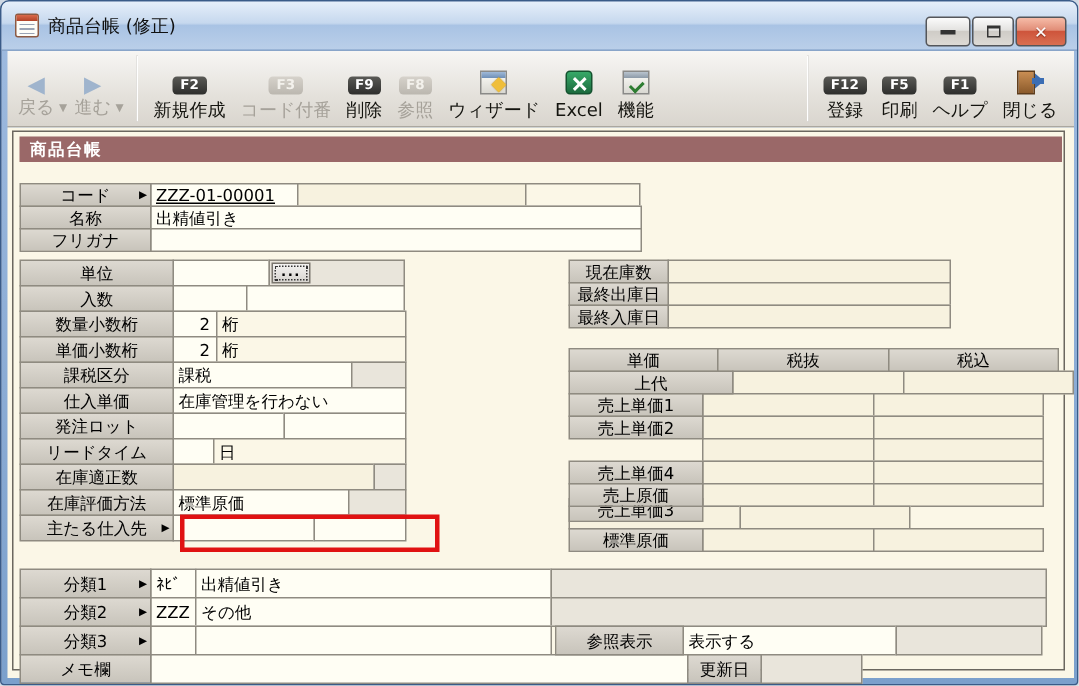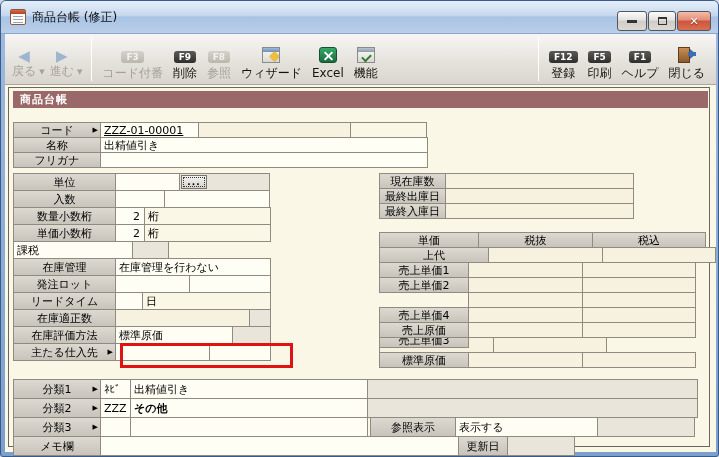--- a/index.html
+++ b/index.html
@@ -118,20 +118,24 @@
       <span class="ddown">▼</span>
     </span>
     <span class="navgrp">
       <span class="tbtn disabled" style="padding:2px 1px;">
         <span class="navarrow">▶</span>
         <span class="navlabel">進む</span>
       </span>
       <span class="ddown">▼</span>
     </span>
     <span class="tsep"></span>
+    <span class="tbtn">
+      <span class="fkey">F2</span>
+      <span class="tlabel">新規作成</span>
+    </span>
     <span class="tbtn disabled">
       <span class="fkey">F3</span>
       <span class="tlabel">コード付番</span>
     </span>
     <span class="tbtn">
       <span class="fkey">F9</span>
       <span class="tlabel">削除</span>
     </span>
     <span class="tbtn disabled">
       <span class="fkey">F8</span>
@@ -205,25 +209,26 @@
         <div class="c lab ctr" style="width:103px;">数量小数桁</div>
         <div class="c wc num" style="width:30px;">2</div>
         <div class="c fc" style="width:127px;">桁</div>
       </div>
       <div class="row h18">
         <div class="c lab ctr" style="width:103px;">単価小数桁</div>
         <div class="c wc num" style="width:30px;">2</div>
         <div class="c fc" style="width:127px;">桁</div>
       </div>
       <div class="row h18">
+        <div class="c lab ctr" style="width:103px;">課税区分</div>
         <div class="c wc" style="width:120px;">課税</div>
         <div class="c gc" style="width:37px;"></div>
       </div>
       <div class="row h18">
-        <div class="c lab ctr" style="width:103px;">在庫管理</div>
+        <div class="c lab ctr" style="width:103px;">仕入単価</div>
         <div class="c wc" style="width:156px;">在庫管理を行わない</div>
       </div>
       <div class="row h18">
         <div class="c lab ctr" style="width:103px;">発注ロット</div>
         <div class="c wc" style="width:75px;"></div>
         <div class="c wc" style="width:82px;"></div>
       </div>
       <div class="row h18">
         <div class="c lab ctr" style="width:103px;">リードタイム</div>
         <div class="c wc" style="width:28px;"></div>
@@ -312,21 +317,21 @@
     <div class="blk" style="left:8px;top:294px;">
       <div class="row h17">
         <div class="c lab" style="width:88px;"><span>分類1</span><span class="arr">▶</span></div>
         <div class="c wc" style="width:31px;">ﾈﾋﾞ</div>
         <div class="c wc" style="width:238px;">出精値引き</div>
         <div class="c gc" style="width:331px;"></div>
       </div>
       <div class="row h17">
         <div class="c lab" style="width:88px;"><span>分類2</span><span class="arr">▶</span></div>
         <div class="c wc" style="width:31px;">ZZZ</div>
-        <div class="c wc" style="width:238px;font-weight:bold;">その他</div>
+        <div class="c wc" style="width:238px;">その他</div>
         <div class="c gc" style="width:331px;"></div>
       </div>
       <div class="row h17">
         <div class="c lab" style="width:88px;"><span>分類3</span><span class="arr">▶</span></div>
         <div class="c wc" style="width:31px;"></div>
         <div class="c wc" style="width:238px;"></div>
         <div class="c nogrid" style="width:4px;"></div>
         <div class="c lab ctr" style="width:86px;">参照表示</div>
         <div class="c wc" style="width:143px;">表示する</div>
         <div class="c gc" style="width:98px;"></div>

